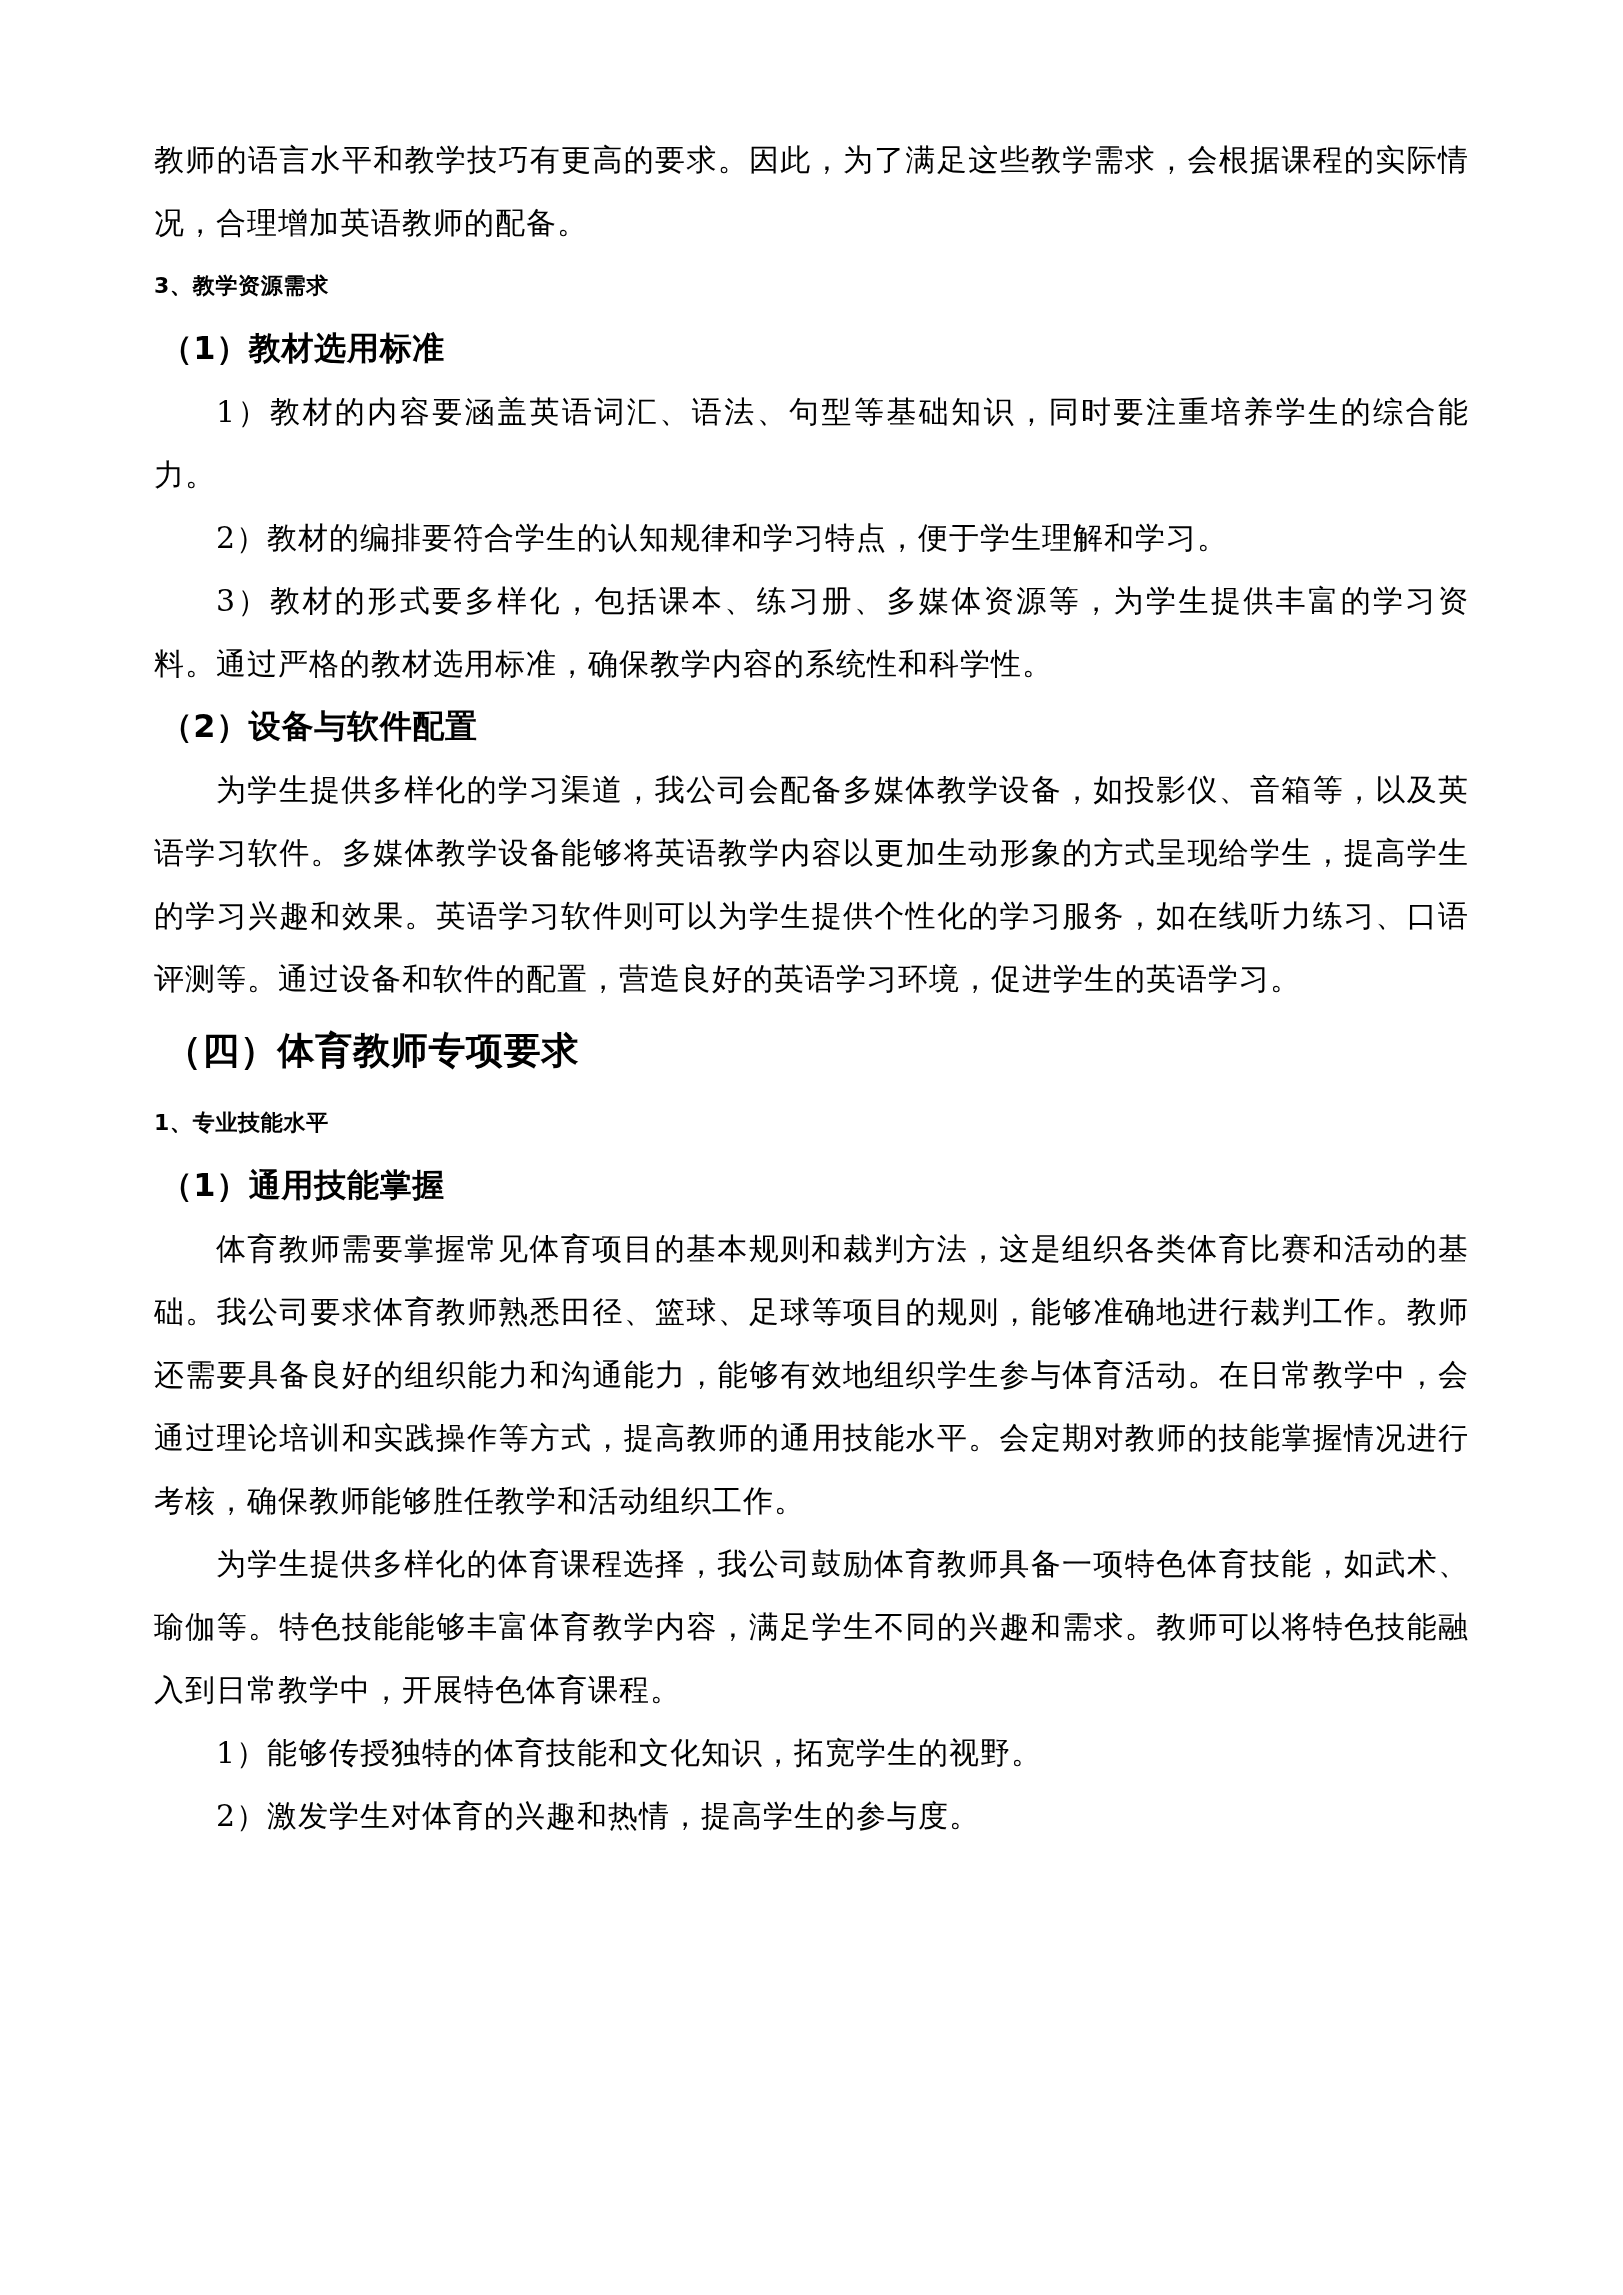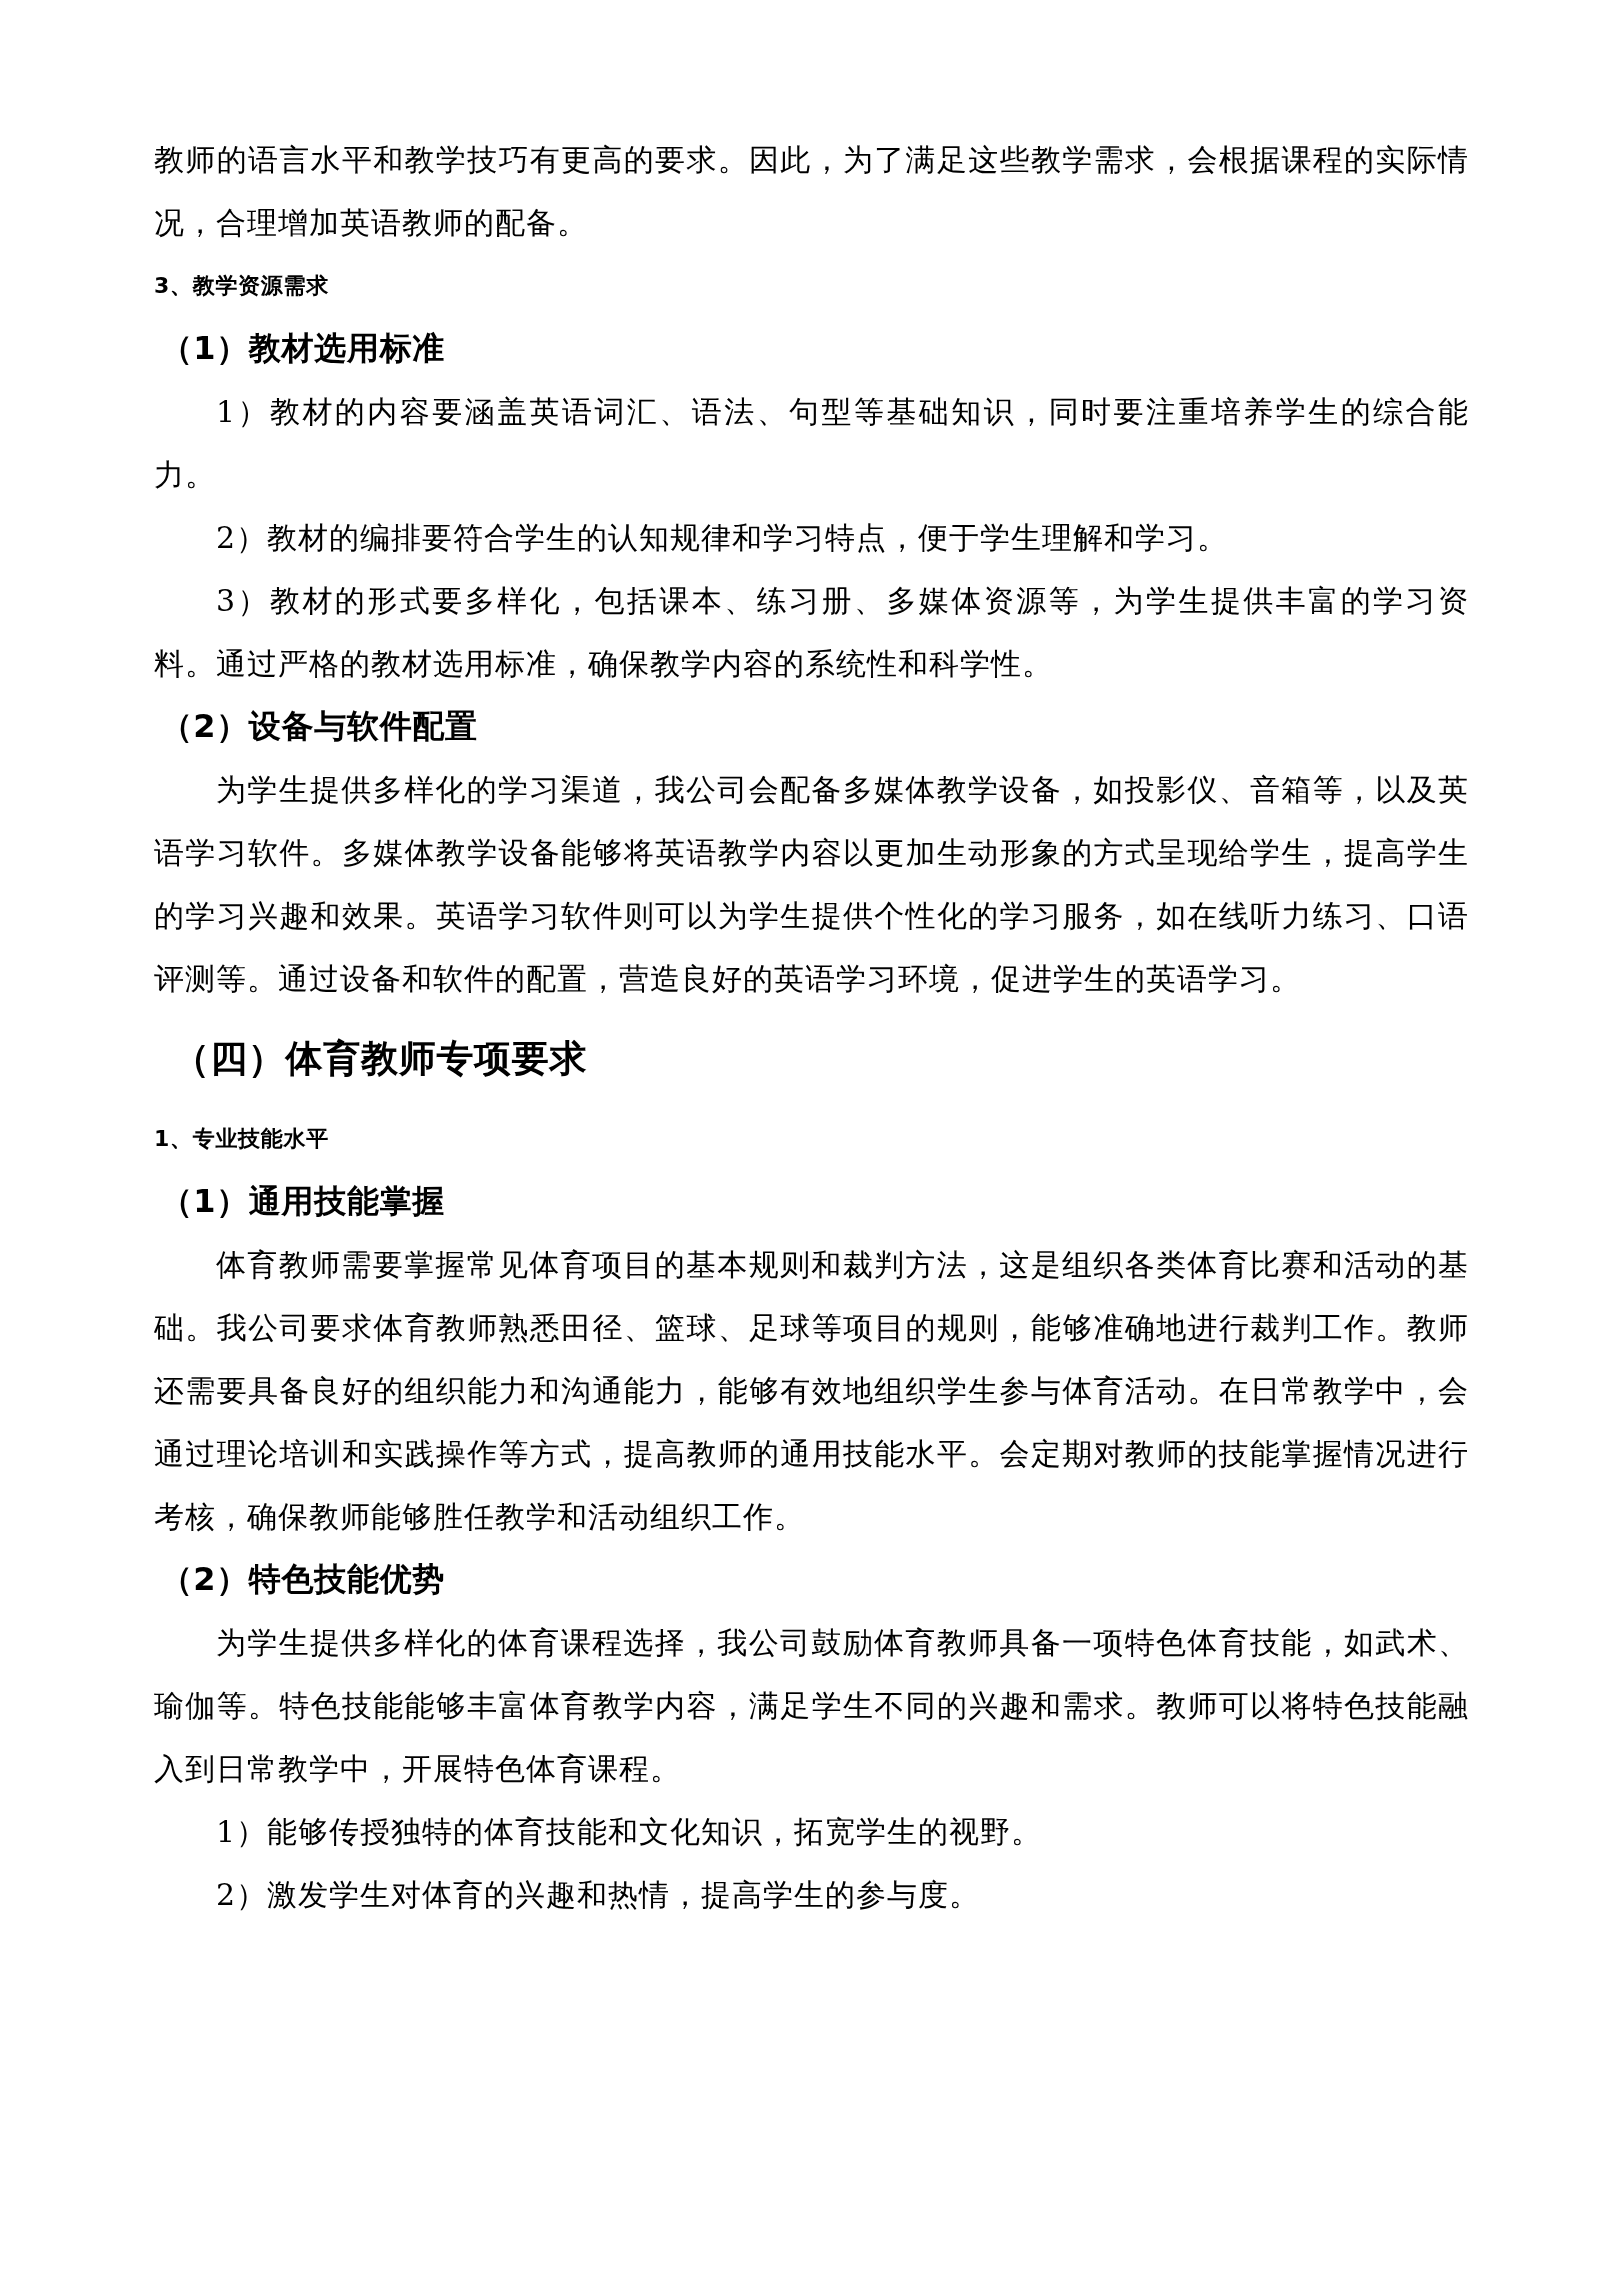--- a/index.html
+++ b/index.html
@@ -5,37 +5,36 @@
   html, body { margin: 0; padding: 0; background: #ffffff; }
   body { width: 1623px; height: 2295px; position: relative; overflow: hidden;
          font-family: "DejaVu Serif", "Liberation Serif", serif; color: #000000; }
   .page { position: absolute; left: 154px; top: 128px; width: 1315px; }
   .p { font-size: 30px; line-height: 63px; margin: 0; text-align: justify; letter-spacing: 1px; }
   .indent { text-indent: 62px; }
   .h3 { font-size: 22px; line-height: 63px; margin: 0; font-weight: bold;
         font-family: "DejaVu Sans", "Liberation Sans", sans-serif; letter-spacing: 0.7px; }
   .h4 { font-size: 32px; line-height: 63px; margin: 0; font-weight: bold;
         font-family: "DejaVu Sans", "Liberation Sans", sans-serif; letter-spacing: 0.7px; padding-left: 6.5px; }
-  .h2 { font-size: 37px; line-height: 73px; margin: 12px; font-weight: bold;
+  .h2 { font-size: 37px; line-height: 73px; margin: 4px; font-weight: bold;
         font-family: Liberation Sans, sans-serif; letter-spacing: 0.7px; padding-left: 6.5px; }
 </style>
 </head>
 <body>
 
 <div class="page">
   <p class="p">教师的语言水平和教学技巧有更高的要求。因此，为了满足这些教学需求，会根据课程的实际情况，合理增加英语教师的配备。</p>
   <p class="h3">3、教学资源需求</p>
   <p class="h4">（1）教材选用标准</p>
   <p class="p indent">1）教材的内容要涵盖英语词汇、语法、句型等基础知识，同时要注重培养学生的综合能力。</p>
   <p class="p indent">2）教材的编排要符合学生的认知规律和学习特点，便于学生理解和学习。</p>
   <p class="p indent">3）教材的形式要多样化，包括课本、练习册、多媒体资源等，为学生提供丰富的学习资料。通过严格的教材选用标准，确保教学内容的系统性和科学性。</p>
   <p class="h4">（2）设备与软件配置</p>
   <p class="p indent">为学生提供多样化的学习渠道，我公司会配备多媒体教学设备，如投影仪、音箱等，以及英语学习软件。多媒体教学设备能够将英语教学内容以更加生动形象的方式呈现给学生，提高学生的学习兴趣和效果。英语学习软件则可以为学生提供个性化的学习服务，如在线听力练习、口语评测等。通过设备和软件的配置，营造良好的英语学习环境，促进学生的英语学习。</p>
   <p class="h2">（四）体育教师专项要求</p>
   <p class="h3">1、专业技能水平</p>
   <p class="h4">（1）通用技能掌握</p>
   <p class="p indent">体育教师需要掌握常见体育项目的基本规则和裁判方法，这是组织各类体育比赛和活动的基础。我公司要求体育教师熟悉田径、篮球、足球等项目的规则，能够准确地进行裁判工作。教师还需要具备良好的组织能力和沟通能力，能够有效地组织学生参与体育活动。在日常教学中，会通过理论培训和实践操作等方式，提高教师的通用技能水平。会定期对教师的技能掌握情况进行考核，确保教师能够胜任教学和活动组织工作。</p>
-  <p class="h4">（2）特色技能优势</p>
   <p class="p indent">为学生提供多样化的体育课程选择，我公司鼓励体育教师具备一项特色体育技能，如武术、瑜伽等。特色技能能够丰富体育教学内容，满足学生不同的兴趣和需求。教师可以将特色技能融入到日常教学中，开展特色体育课程。</p>
   <p class="p indent">1）能够传授独特的体育技能和文化知识，拓宽学生的视野。</p>
   <p class="p indent">2）激发学生对体育的兴趣和热情，提高学生的参与度。</p>
 </div>
 
 
 </body></html>

